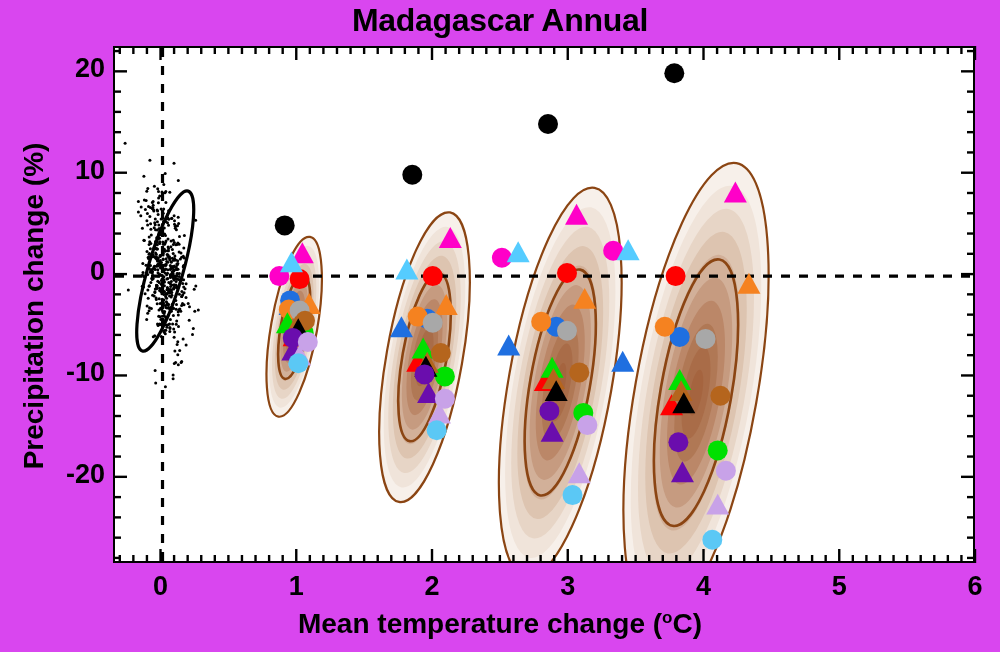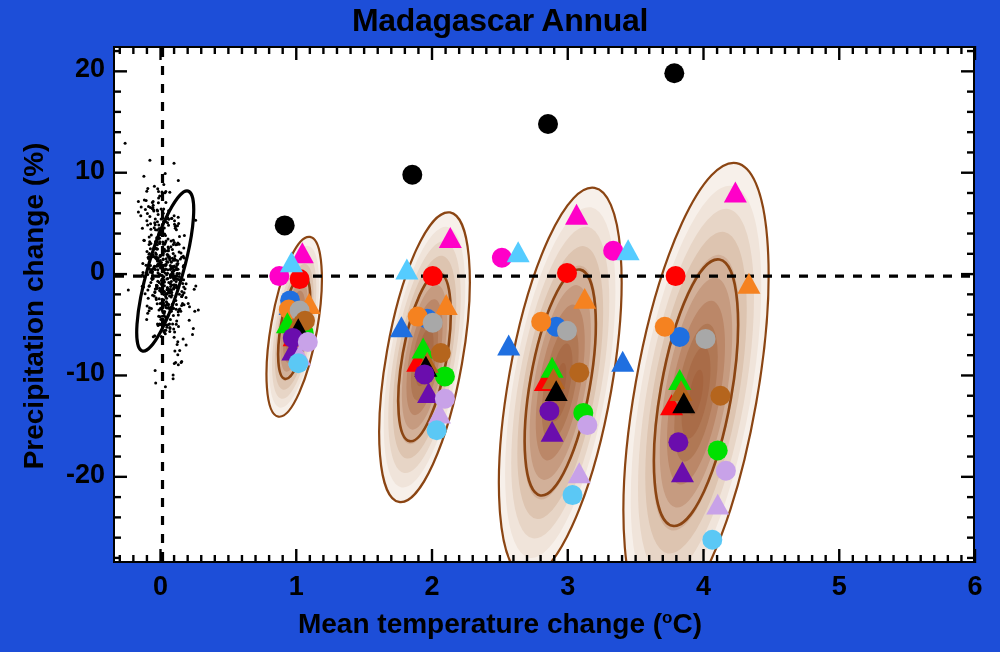--- a/index.html
+++ b/index.html
@@ -1,18 +1,18 @@
 <!DOCTYPE html>
 <html><head>
 <meta charset="utf-8">
 <style>
   html,body{margin:0;padding:0;background:#ffffff;}
   body{width:1000px;height:652px;overflow:hidden;
        font-family:"Liberation Sans",sans-serif;}
-  #root{position:relative;width:1000px;height:652px;background:#1d4ed8;}
+  #root{position:relative;width:1000px;height:652px;background:#d946ef;}
 
   #chart-title{
     position:absolute;left:0;top:2px;width:1000px;text-align:center;
     font-size:32px;font-weight:bold;color:#000;letter-spacing:-0.3px;
   }
 
   #ylabel{
     position:absolute;left:-236px;top:290px;width:540px;text-align:center;
     font-size:28px;font-weight:bold;color:#000;
     transform:rotate(-90deg);transform-origin:center center;

